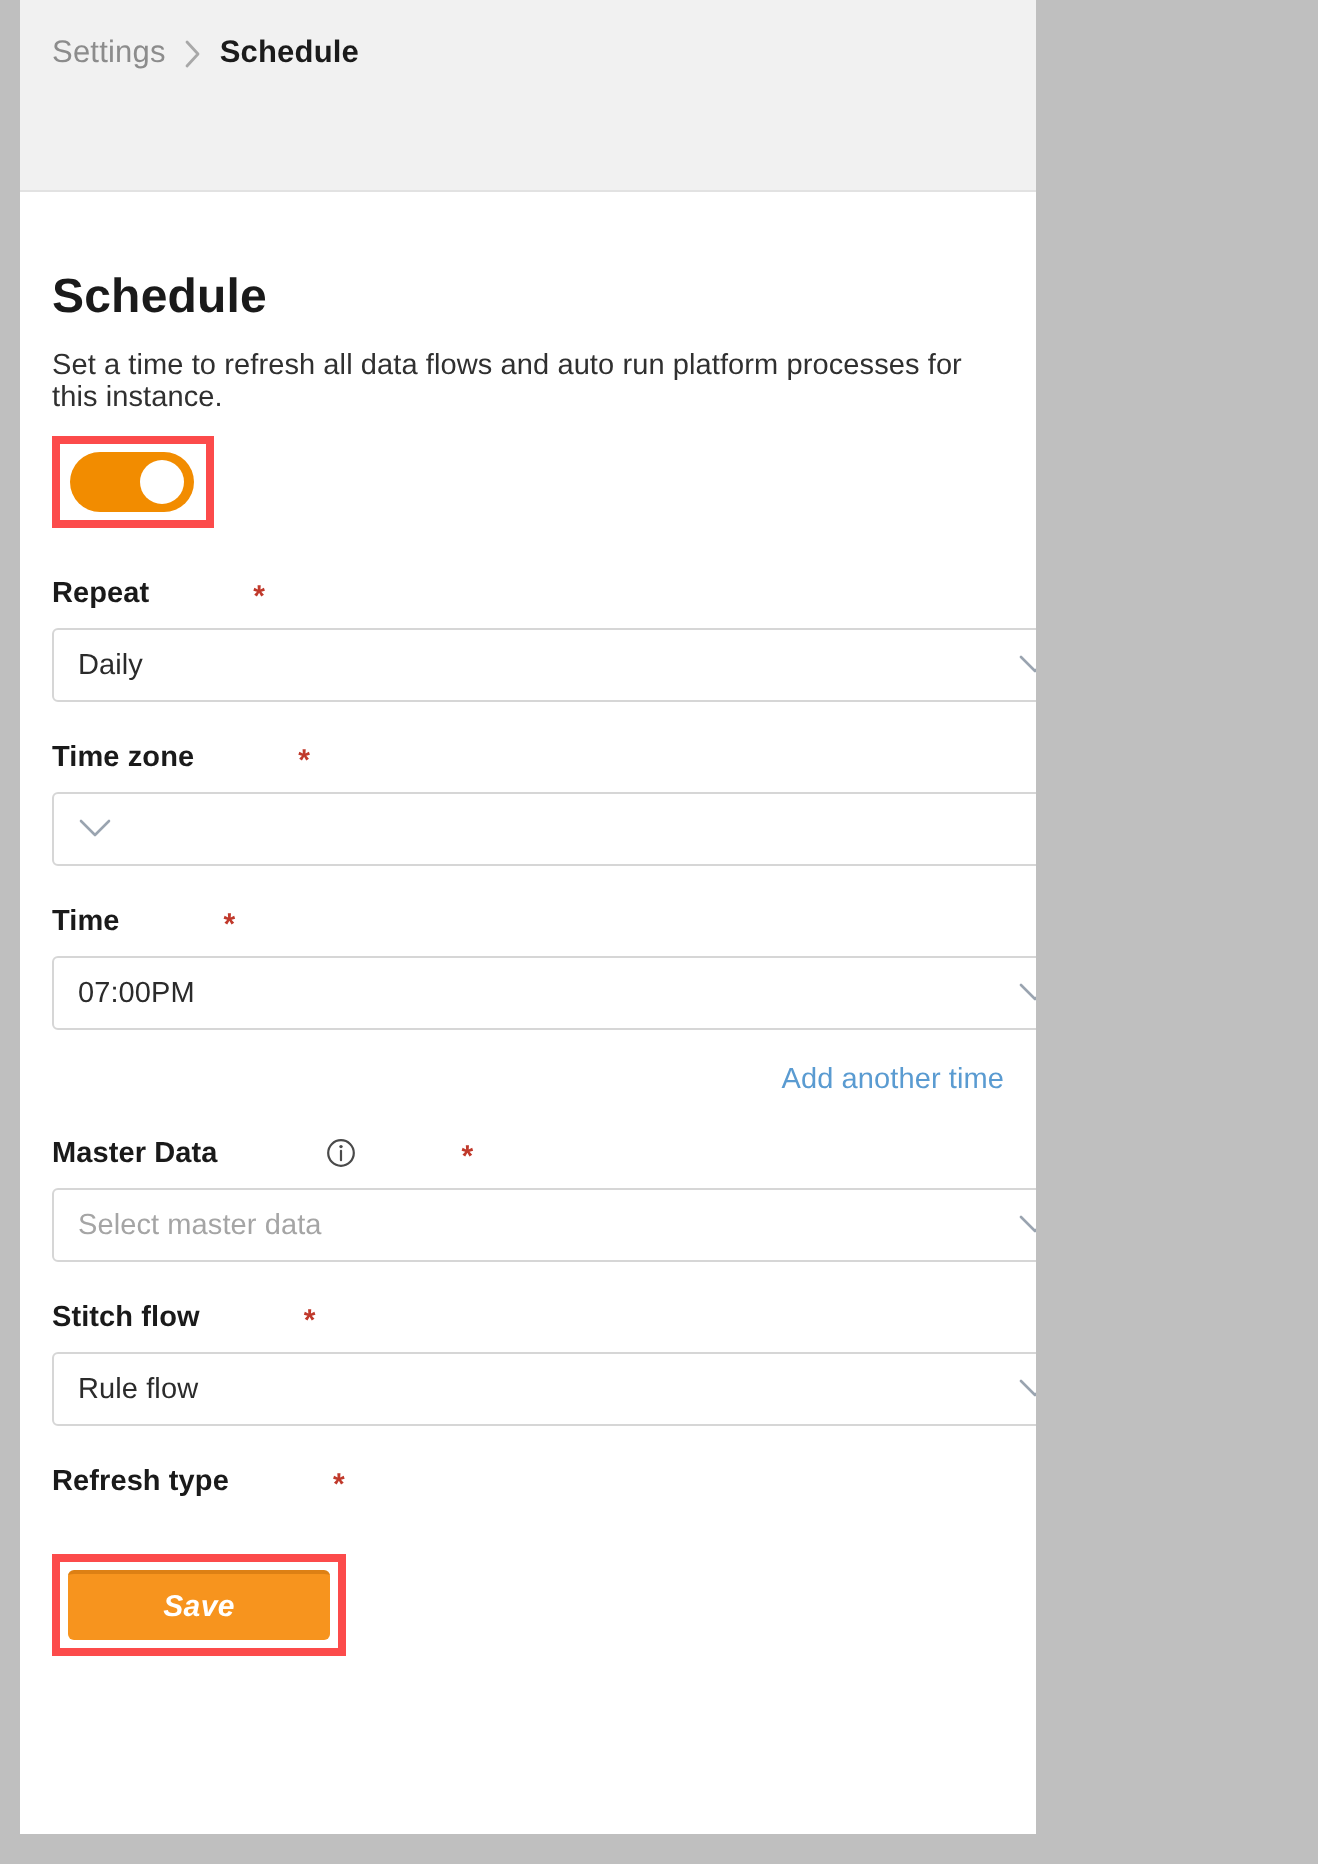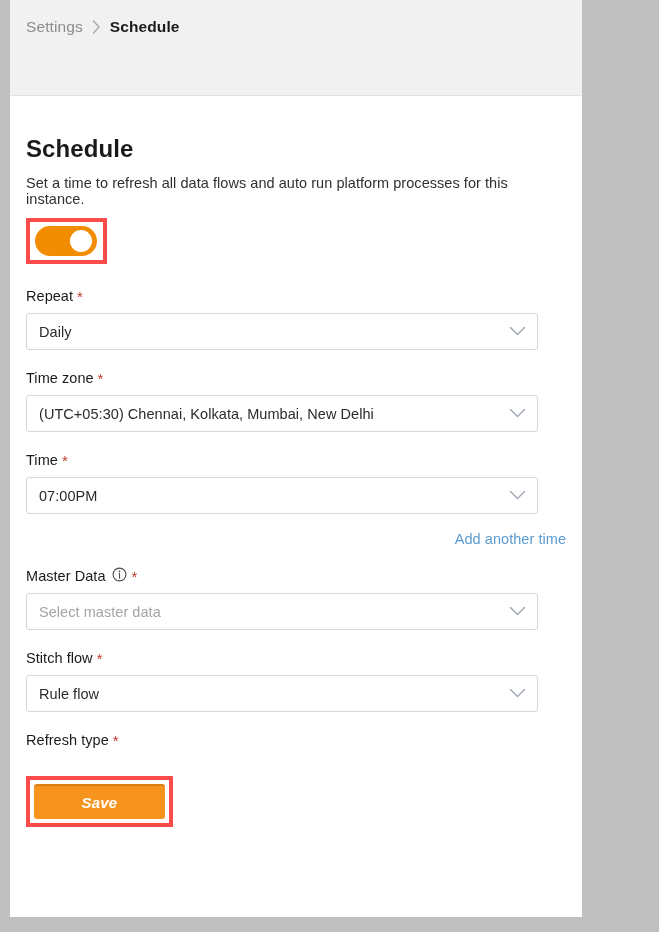--- a/index.html
+++ b/index.html
@@ -10,21 +10,21 @@
     width: 659px;
     height: 932px;
     background: #bfbfbf;
     font-family: "Liberation Sans", sans-serif;
     overflow: hidden;
   }
   .app-window {
     position: absolute;
     left: 10px;
     top: 0px;
-    width: 572px;
+    width: 508px;
     height: 917px;
     background: #ffffff;
     overflow: hidden;
   }
   
   .header-bar {
     height: 96px;
     background: #f1f1f1;
     border-bottom: 1px solid #e2e2e2;
     box-sizing: border-box;
@@ -102,25 +102,27 @@
     height: 22px;
     border-radius: 50%;
     background: #ffffff;
     top: 4px;
     right: 5px;
   }
   
   .field { margin-top: 20px; }
   .field-label {
     font-size: 14.5px;
-    font-weight: normal;
+    font-weight: bold;
     color: #1a1a1a;
     display: flex;
+    align-items: center;
     margin-bottom: 9px;
     letter-spacing: 0.05px;
+    gap: 48px;
   }
   .req-star {
     color: #c0392b;
     margin-left: 4px;
     font-size: 15px;
     line-height: 1;
     position: relative;
     top: 1px;
   }
   .info-icon {
@@ -232,21 +234,20 @@
       </div>
     </div>
 
     
     <div class="field">
       <div class="field-label">
         <span>Time zone</span>
         <span class="req-star">*</span>
       </div>
       <div class="select-box">
-        <span class="select-value">(UTC+05:30) Chennai, Kolkata, Mumbai, New Delhi</span>
         <span class="chev">
           <svg width="17" height="11" viewBox="0 0 17 11" fill="none">
             <path d="M1.5 1.5 L8.5 8.5 L15.5 1.5" stroke="#9aa4b0" stroke-width="1.3" fill="none" stroke-linecap="round" stroke-linejoin="round"></path>
           </svg>
         </span>
       </div>
     </div>
 
     
     <div class="field">

